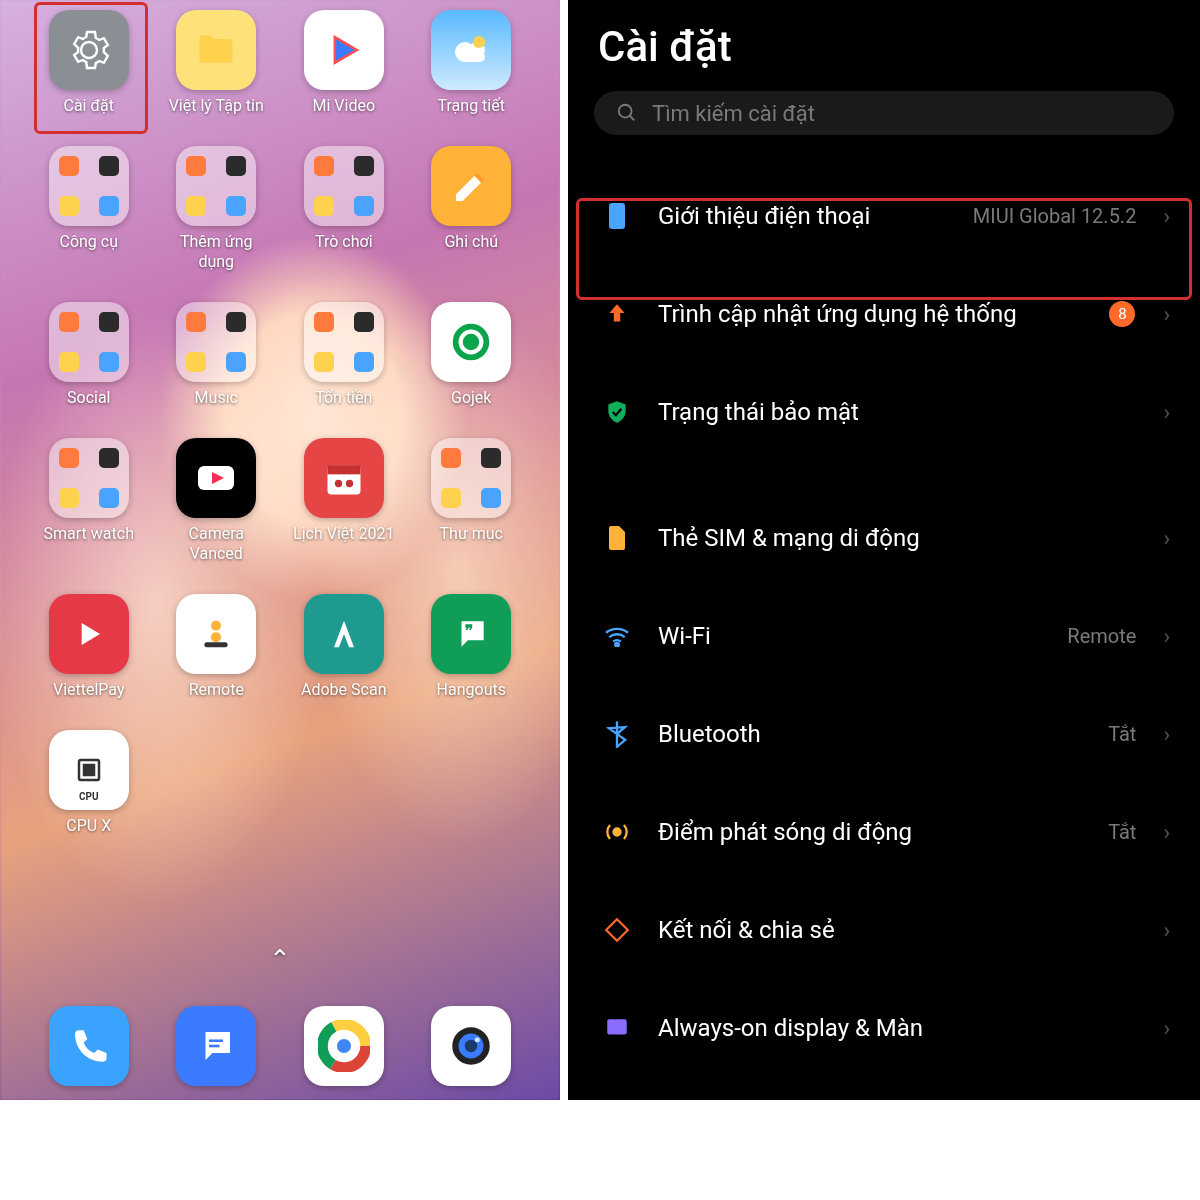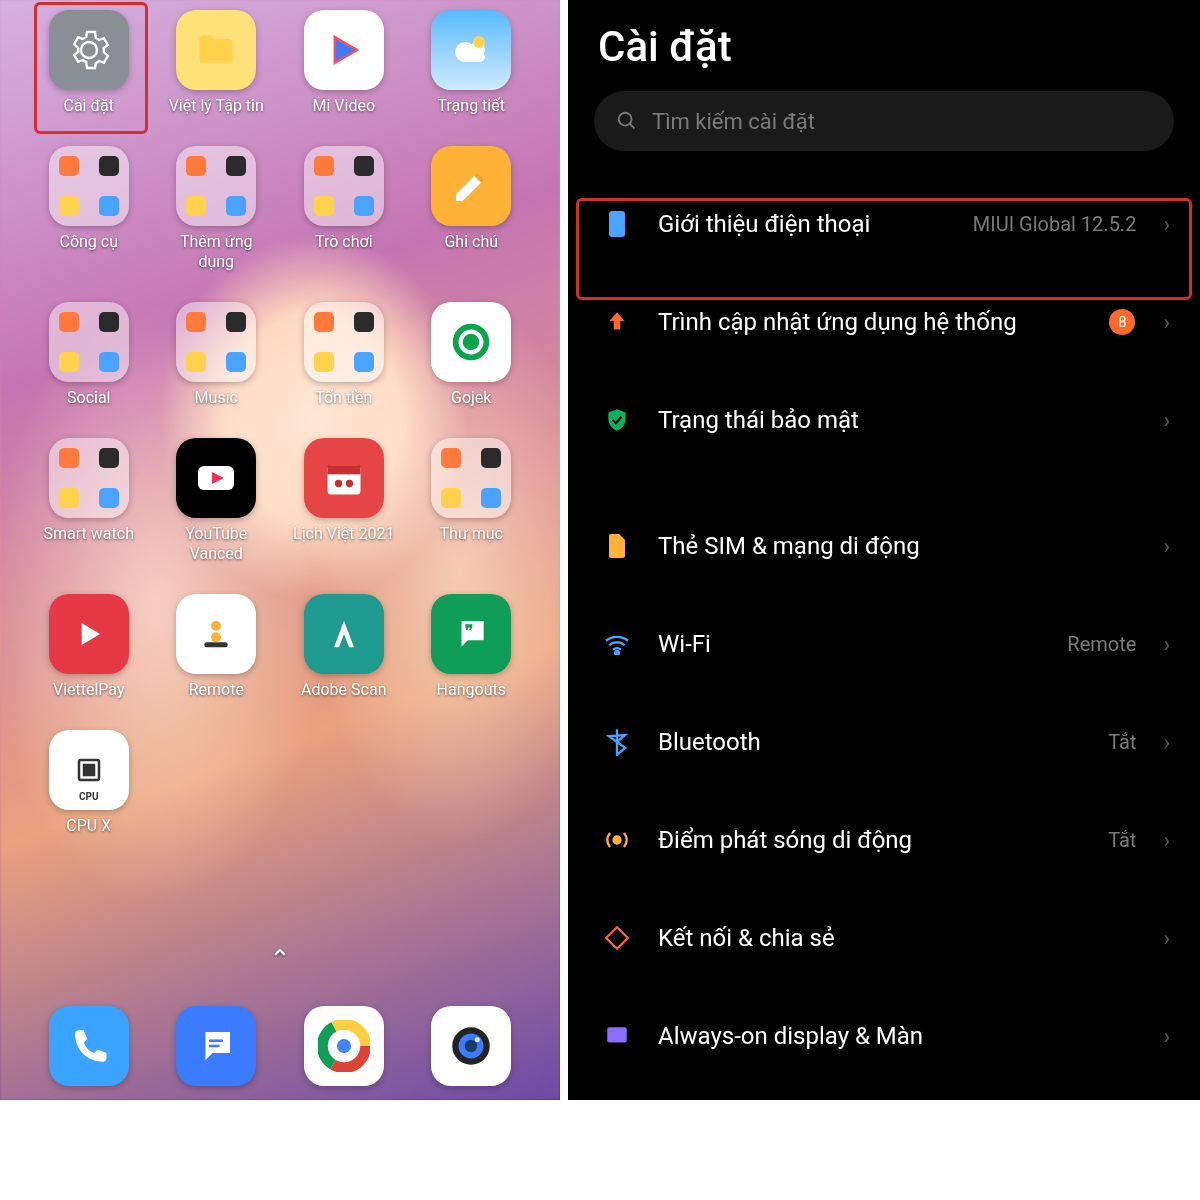--- a/index.html
+++ b/index.html
@@ -25,21 +25,21 @@
 .lbl{margin-top:6px;font-size:16px;color:#fff;text-align:center;line-height:1.25;text-shadow:0 1px 3px rgba(0,0,0,.6);max-width:110px}
 .folder{background:rgba(255,255,255,.45);backdrop-filter:blur(2px)}
 .folder .mini{position:absolute;width:20px;height:20px;border-radius:5px;background:#fff}
 .folder .m1{top:10px;left:10px}.folder .m2{top:10px;right:10px}.folder .m3{bottom:10px;left:10px}.folder .m4{bottom:10px;right:10px}
 .hilite{position:absolute;border:3px solid #d32f2f;border-radius:6px;pointer-events:none}
 .hilite-left{top:2px;left:34px;width:108px;height:126px}
 .pager{position:absolute;left:0;right:0;bottom:126px;display:flex;justify-content:center;color:#fff;font-size:26px;text-shadow:0 1px 3px rgba(0,0,0,.6)}
 .dock{position:absolute;left:38px;right:38px;bottom:14px;display:grid;grid-template-columns:repeat(4,1fr);column-gap:26px}
 
 .title{font-size:42px;font-weight:500;padding:22px 30px 12px}
-.search{margin:8px 26px 24px;height:60px;border-radius:30px;background:#1a1a1a;display:flex;align-items:center;gap:14px;padding:0 22px;color:#7a7a7a;font-size:22px}
+.search{margin:8px 26px 32px;height:44px;border-radius:30px;background:#1a1a1a;display:flex;align-items:center;gap:14px;padding:0 22px;color:#7a7a7a;font-size:22px}
 .search svg{flex:0 0 auto}
 .list{display:flex;flex-direction:column}
 .row{display:flex;align-items:center;gap:22px;padding:20px 30px;min-height:58px;position:relative}
 .row .icon{width:38px;display:flex;justify-content:center;font-size:26px}
 .row .txt{flex:1;font-size:24px;line-height:1.25}
 .row .sub{color:#7a7a7a;font-size:20px;margin-right:5px}
 .row .chev{color:#555;font-size:22px}
 .badge{width:26px;height:26px;border-radius:13px;background:#ff6a2b;display:flex;align-items:center;justify-content:center;font-size:15px;color:#fff;margin-right:6px}
 .gap{height:28px}
 .hilite-right{top:198px;left:576px;width:610px;height:96px}
@@ -189,21 +189,21 @@
           </div>
           <div class="lbl">Smart watch</div>
         </div>
         <div class="cell">
           <div class="ico ic-ytv">
             <svg width="48" height="48" viewBox="0 0 24 24">
               <rect x="3" y="6" width="18" height="12" rx="3" fill="#fff"></rect>
               <polygon points="10,9 16,12 10,15" fill="#ff2d55"></polygon>
             </svg>
           </div>
-          <div class="lbl">YouTube Vanced</div>
+          <div class="lbl">Camera Vanced</div>
         </div>
         <div class="cell">
           <div class="ico ic-cal">
             <svg width="44" height="44" viewBox="0 0 24 24" fill="#fff">
               <rect x="3" y="5" width="18" height="16" rx="2" fill="#fff"></rect>
               <rect x="3" y="5" width="18" height="5" fill="#c63030"></rect>
               <circle cx="9" cy="15" r="2" fill="#c63030"></circle>
               <circle cx="15" cy="15" r="2" fill="#c63030"></circle>
             </svg>
           </div>

